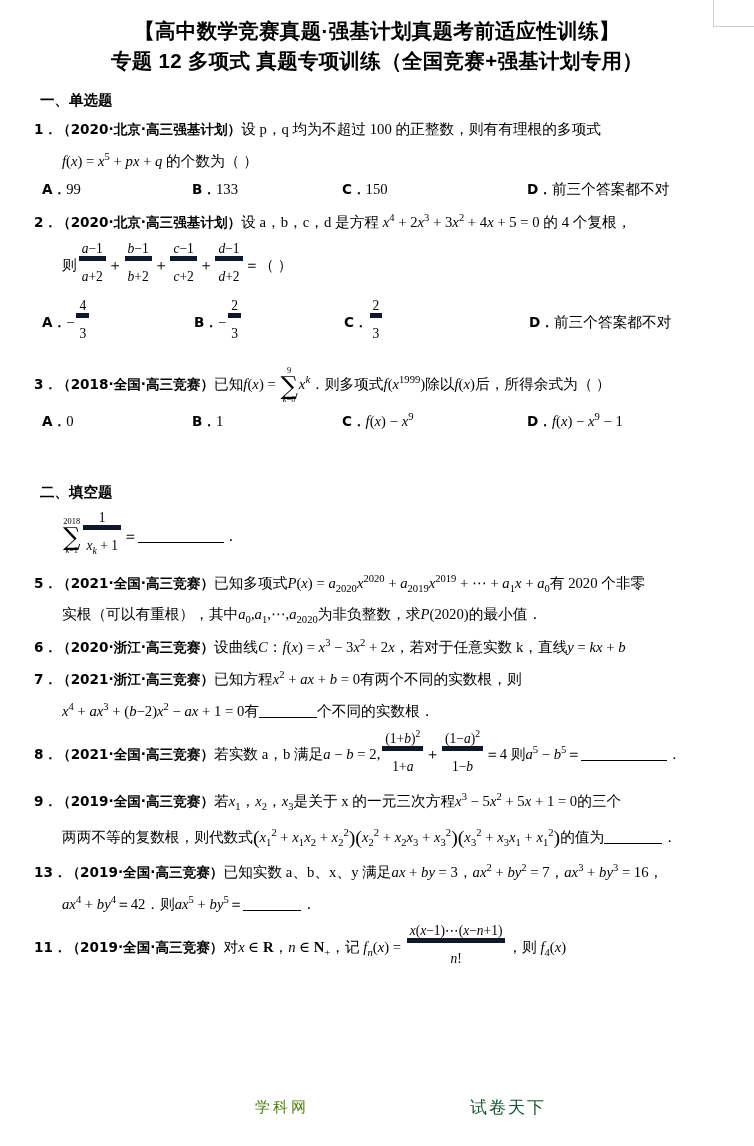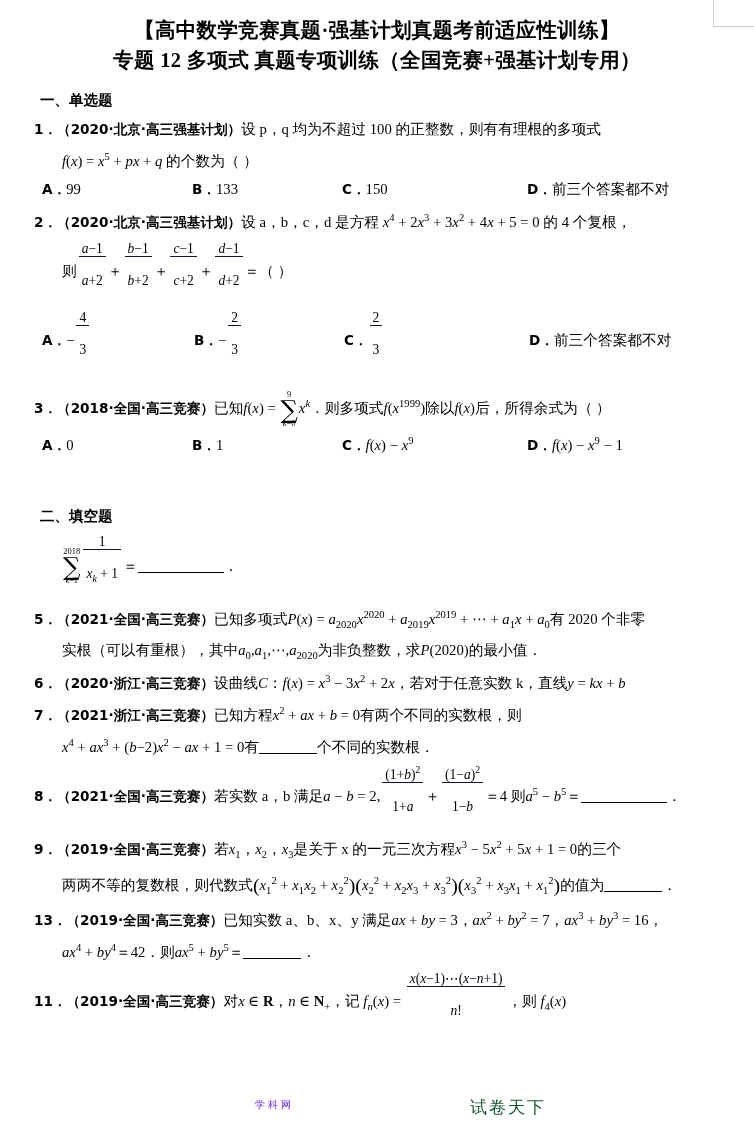--- a/index.html
+++ b/index.html
@@ -17,21 +17,21 @@
   }
   .page {
     width: 754px;
     height: 1146px;
     padding: 10px 34px 0 34px;
     box-sizing: border-box;
     position: relative;
   }
   .title {
     text-align: center;
-    font-family: Liberation Serif, serif;
+    font-family: Liberation Sans, sans-serif;
     font-weight: bold;
     font-size: 20.5px;
     line-height: 1.45;
     letter-spacing: 0.3px;
     margin: 6px 0 2px 0;
   }
   .title .l2 { display: block; }
   .section-head {
     font-family: "DejaVu Sans", "Liberation Sans", sans-serif;
     font-weight: bold;
@@ -81,21 +81,21 @@
   
   .frac {
     display: inline-block;
     vertical-align: middle;
     text-align: center;
     font-size: 0.92em;
     line-height: 1.12;
     margin: 0 2px;
   }
   .frac .n { display: block; padding: 0 3px; }
-  .frac .d { display: block; border-top: 1px solid #0f172a; padding: 16px 3px; }
+  .frac .d { display: block; border-top: 5px solid #0f172a; padding: 8px 3px; }
   sup { font-size: 0.72em; }
   sub { font-size: 0.72em; }
   .sumop {
     display: inline-block;
     vertical-align: middle;
     text-align: center;
     font-size: 0.95em;
     line-height: 1.0;
     margin: 0 1px;
   }
@@ -111,22 +111,22 @@
     font-size: 17px;
     color: #14532d;
     letter-spacing: 2px;
     pointer-events: none;
   }
   .watermark2 {
     position: absolute;
     left: 255px;
     top: 1098px;
     font-family: "DejaVu Sans", "Liberation Sans", sans-serif;
-    font-size: 10px;
-    color: #6d28d9;
+    font-size: 15px;
+    color: #4d7c0f;
     letter-spacing: 3px;
     pointer-events: none;
   }
   .corner {
     position: absolute;
     top: 0; right: 0;
     width: 40px; height: 26px;
     border-left: 1px solid #cfcfcf;
     border-bottom: 1px solid #cfcfcf;
   }

